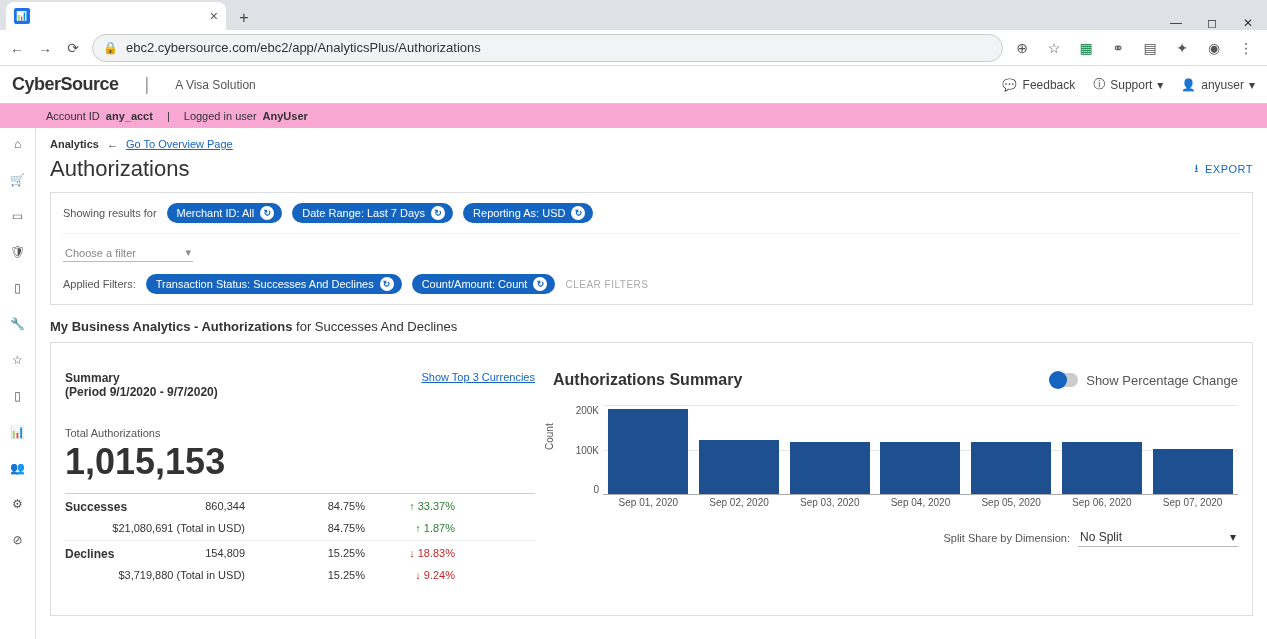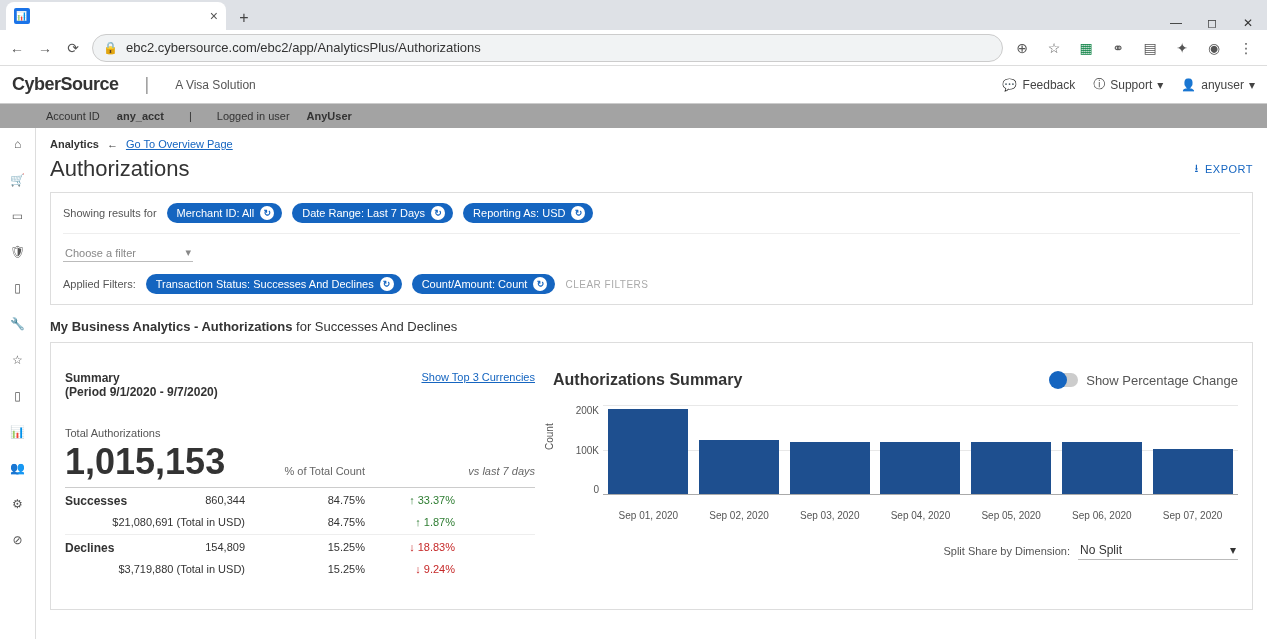--- a/index.html
+++ b/index.html
@@ -23,21 +23,21 @@
 
   
   .app-header { height: 38px; border-bottom:1px solid #ccc; display:flex; align-items:center; padding: 0 12px; gap: 26px; }
   .brand { font-weight:bold; font-size:18px; letter-spacing:-0.5px; }
   .brand-sep { color:#999; font-size:18px; }
   .brand-sub { font-size:12px; color:#555; }
   .app-header-right { margin-left:auto; display:flex; align-items:center; gap:18px; font-size:12px; color:#444; }
   .hdr-item { display:flex; align-items:center; gap:5px; cursor:pointer; }
 
   
-  .acct-strip { height:24px; background:#a3a3a3; display:flex; align-items:center; padding:4px 46px; font-size:11px; color:#333; gap:17px; }
+  .acct-strip { height:24px; background:#f9a8d4; display:flex; align-items:center; padding:4px 46px; font-size:11px; color:#333; gap:6px; }
   .acct-strip .bold { font-weight:bold; }
 
   
   .layout { display:flex; height: calc(639px - 30px - 36px - 38px - 24px); }
   .sidenav { width:36px; border-right:1px solid #ddd; display:flex; flex-direction:column; align-items:center; padding-top:6px; gap:16px; }
   .sidenav .icn { width:20px; height:20px; display:flex; align-items:center; justify-content:center; color:#555; cursor:pointer; }
   .sidenav .icn.active { color:#1565c0; }
   .main { flex:1; padding: 10px 14px 0 14px; overflow:hidden; }
 
   .crumbs { display:flex; align-items:flex-end; gap:8px; font-size:11px; }
@@ -93,21 +93,21 @@
   .toggle-wrap { margin-left:auto; display:flex; align-items:center; gap:8px; font-size:13px; color:#555; }
   .toggle { width:28px; height:14px; border-radius:8px; background:#ccc; position:relative; }
   .toggle .knob { position:absolute; left:-1px; top:-2px; width:18px; height:18px; border-radius:50%; background:#1565c0; }
   .chart-area { margin-top:16px; display:flex;justify-content:flex-end; }
   .y-axis { width:50px; display:flex; flex-direction:column; justify-content:space-between; align-items:flex-end; font-size:10px; color:#555; height:90px; padding-right:4px; position:relative; }
   .y-title { position:absolute; left:-4px; top:50%; transform: rotate(-90deg) translate(0,-50%); transform-origin:left top; font-size:10px; color:#555; }
   .plot { flex:1; position:relative; height:90px; border-bottom:1px solid #aaa; }
   .grid-line { position:absolute; left:0; right:0; border-top:1px solid #e8e8e8; }
   .bars { position:absolute; left:0; right:0; bottom:0; display:flex; justify-content:space-around; align-items:flex-end; height:90px; }
   .bar { background:#1e4f8f; width:80px; }
-  .x-labels { display:flex; justify-content:space-around; font-size:10px; color:#555; margin-top:15px; margin-left:50px;text-align:center; }
+  .x-labels { display:flex; justify-content:space-around; font-size:10px; color:#555; margin-top:2px; margin-left:50px;text-align:center; }
   .split-row { display:flex; align-items:center; justify-content:flex-end; gap:8px; margin-top:20px; font-size:11px; color:#555; }
   .split-sel { border-bottom:1px solid #bbb; width:160px; padding:2px 2px; font-size:12px; color:#333; display:flex; justify-content:space-between; }
 </style>
 </head>
 <body>
 
 <div class="browser-top">
   <div class="tab">
     <span class="tab-favicon">📊</span>
     <span class="tab-close">×</span>
@@ -246,26 +246,20 @@
             <div class="t">Summary</div>
             <div class="p">(Period  9/1/2020 - 9/7/2020)</div>
           </div>
           <a class="link" href="#">Show Top 3 Currencies</a>
         </div>
         <div class="tot-label">Total Authorizations</div>
         <div style="display:flex; align-items:flex-end;">
           <div class="big-num">1,015,153</div>
           <div style="flex:1"></div>
         </div>
-        <div class="mini-heads">
-          <span class="c1"></span>
-          <span class="c2">% of Total Count</span>
-          <span class="c3"></span>
-          <span class="c4">vs last 7 days</span>
-        </div>
 
         <div class="tbl">
 
           <div class="row">
             <span class="c-label">Successes</span>
             <span class="c-count">860,344</span>
             <span class="c-pct">84.75%</span>
             <span class="c-chg up">↑ 33.37%</span>
           </div>
           <div class="subrow">

